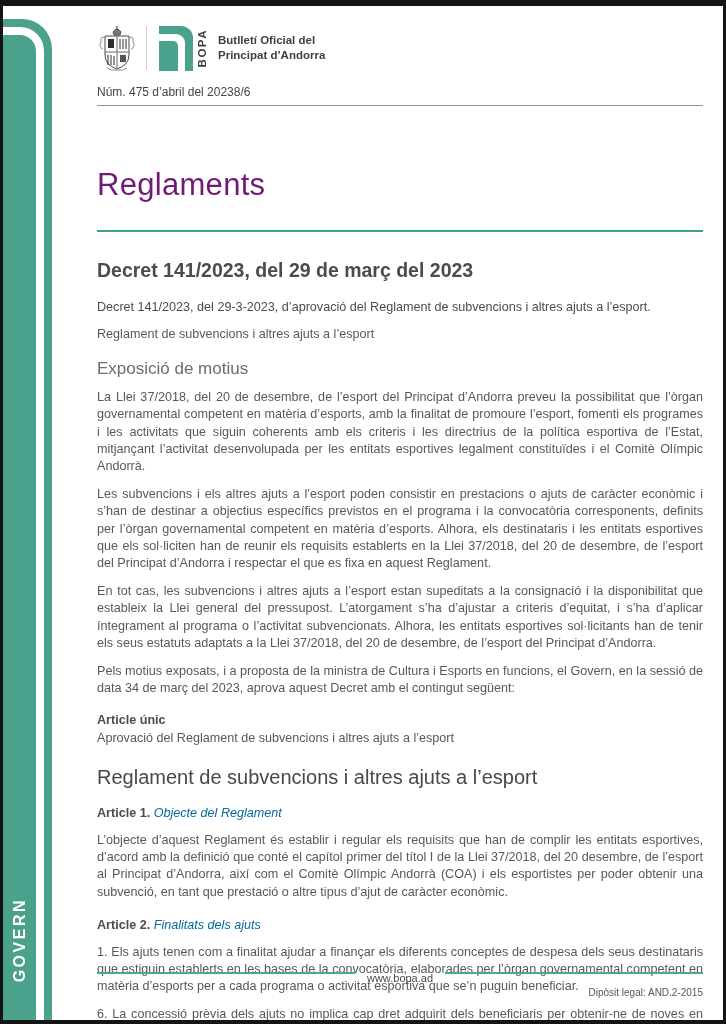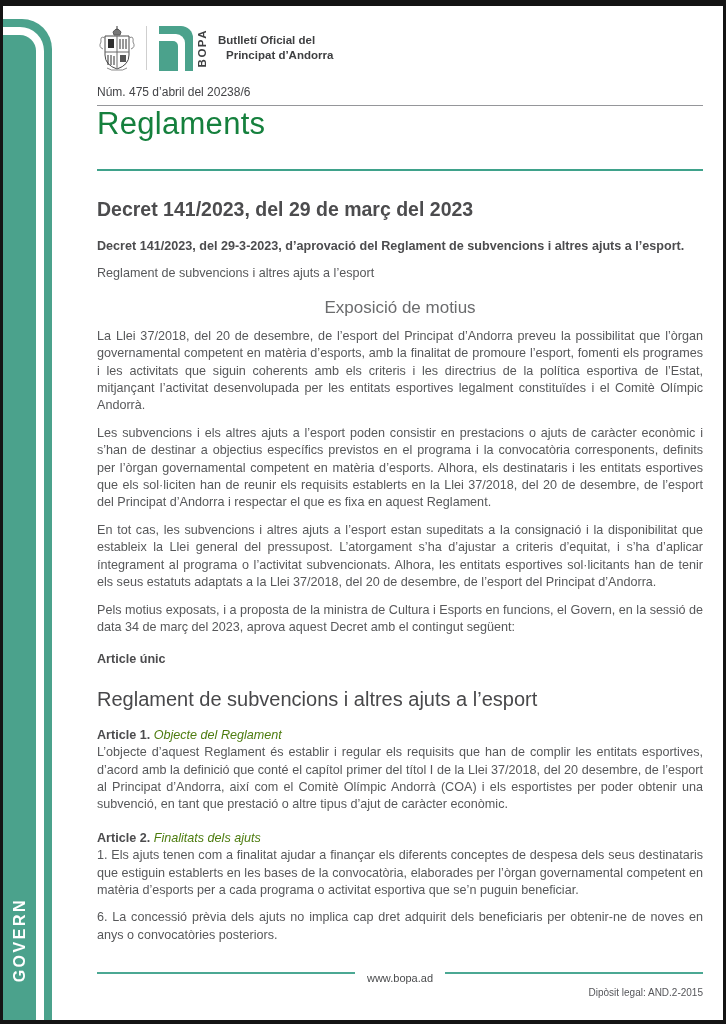--- a/index.html
+++ b/index.html
@@ -26,41 +26,41 @@
   .coa{width:40px;height:47px;flex:0 0 auto;}
   .brand-divider{width:1px;height:44px;background:#cfcfcf;margin:0 12px 0 9px;}
   .bopa-mark{position:relative;width:34px;height:45px;flex:0 0 auto;}
   .bm-outer{position:absolute;inset:0;background:#4ba28c;border-top-right-radius:12px;}
   .bm-white{position:absolute;left:0;top:8px;right:8px;bottom:0;background:#ffffff;border-top-right-radius:9px;}
   .bm-inner{position:absolute;left:0;top:15px;right:15px;bottom:0;background:#4ba28c;border-top-right-radius:5px;}
   .bopa-vert{margin-left:3px;display:flex;align-items:center;height:45px;}
   .bopa-vert span{writing-mode:vertical-rl;transform:rotate(180deg);font-weight:700;font-size:11.5px;letter-spacing:1.5px;color:#3e3f41;}
   .bopa-title{margin-left:10px;font-size:11.5px;line-height:15px;color:#3e3f41;}
   .bopa-title .l1{font-weight:600;}
-  .bopa-title .l2{font-weight:700;margin-left:8px;}
+  .bopa-title .l2{font-weight:700;}
 
   
   .meta-row{margin-top:13px;display:flex;justify-content:flex-start;align-items:baseline;
     font-size:12px;color:#434447;padding-bottom:6px;border-bottom:1px solid #95969a;}
 
   
-  .h-section{font-size:31px;font-weight:300;color:#15803d;letter-spacing:.3px;}
+  .h-section{margin-top:61px;font-size:31px;font-weight:300;color:#701a75;letter-spacing:.3px;}
   .teal-rule{margin-top:27px;height:2px;background:#3fa28b;}
   .h-decree{margin-top:27px;font-size:19.5px;font-weight:700;color:#4c4c4e;}
   .p{font-size:12.6px;line-height:17.4px;color:#57585a;text-align:justify;margin:10px 0 0 0;}
-  .p.bold{font-weight:700;color:#4c4c4e;margin-top:17px;}
+  .p.bold{font-weight:400;color:#4c4c4e;margin-top:17px;}
   .p.plain{text-align:left;}
-  .h-expo{margin-top:15px;font-size:17px;font-weight:400;color:#6b6c6e;text-align:center;}
+  .h-expo{margin-top:15px;font-size:17px;font-weight:400;color:#6b6c6e;}
   .art-unic-label{margin-top:15px;font-size:12.6px;line-height:17.4px;font-weight:700;color:#4c4c4e;}
   .art-unic-text{font-size:12.6px;line-height:17.4px;color:#57585a;}
   .h-reg{margin-top:19px;font-size:20px;font-weight:400;color:#48484a;}
   .art-head{margin-top:16px;font-size:12.6px;line-height:17.4px;color:#4c4c4e;}
   .art-head .lbl{font-weight:700;}
-  .art-head .nm{font-style:italic;color:#4d7c0f;}
-  .p.tight{margin-top:0;}
+  .art-head .nm{font-style:italic;color:#0369a1;}
+  .p.tight{margin-top:9px;}
 
   
   .footer-line{position:absolute;left:97px;width:606px;top:972px;display:flex;z-index:6;}
   .footer-line .seg{flex:1;height:2px;background:#4ba893;}
   .footer-line .url{margin:0 12px;font-size:11px;color:#4a4b4d;}
   .legal{position:absolute;right:23px;top:987px;font-size:10px;color:#55565a;z-index:6;}
 </style>
 </head>
 <body>
 
@@ -127,20 +127,21 @@
   <p class="p bold plain">Decret 141/2023, del 29-3-2023, d’aprovació del Reglament de subvencions i altres ajuts a l’esport.</p>
   <p class="p plain">Reglament de subvencions i altres ajuts a l’esport</p>
 
   <div class="h-expo">Exposició de motius</div>
   <p class="p">La Llei 37/2018, del 20 de desembre, de l’esport del Principat d’Andorra preveu la possibilitat que l’òrgan governamental competent en matèria d’esports, amb la finalitat de promoure l’esport, fomenti els programes i les activitats que siguin coherents amb els criteris i les directrius de la política esportiva de l’Estat, mitjançant l’activitat desenvolupada per les entitats esportives legalment constituïdes i el Comitè Olímpic Andorrà.</p>
   <p class="p">Les subvencions i els altres ajuts a l’esport poden consistir en prestacions o ajuts de caràcter econòmic i s’han de destinar a objectius específics previstos en el programa i la convocatòria corresponents, definits per l’òrgan governamental competent en matèria d’esports. Alhora, els destinataris i les entitats esportives que els sol·liciten han de reunir els requisits establerts en la Llei 37/2018, del 20 de desembre, de l’esport del Principat d’Andorra i respectar el que es fixa en aquest Reglament.</p>
   <p class="p">En tot cas, les subvencions i altres ajuts a l’esport estan supeditats a la consignació i la disponibilitat que estableix la Llei general del pressupost. L’atorgament s’ha d’ajustar a criteris d’equitat, i s’ha d’aplicar íntegrament al programa o l’activitat subvencionats. Alhora, les entitats esportives sol·licitants han de tenir els seus estatuts adaptats a la Llei 37/2018, del 20 de desembre, de l’esport del Principat d’Andorra.</p>
   <p class="p">Pels motius exposats, i a proposta de la ministra de Cultura i Esports en funcions, el Govern, en la sessió de data 34 de març del 2023, aprova aquest Decret amb el contingut següent:</p>
 
   <div class="art-unic-label">Article únic</div>
+  <div class="art-unic-text">Aprovació del Reglament de subvencions i altres ajuts a l’esport</div>
 
   <div class="h-reg">Reglament de subvencions i altres ajuts a l’esport</div>
 
   <div class="art-head">
     <span class="lbl">Article 1.</span>
     <span class="nm">Objecte del Reglament</span>
   </div>
   <p class="p tight">L’objecte d’aquest Reglament és establir i regular els requisits que han de complir les entitats esportives, d’acord amb la definició que conté el capítol primer del títol I de la Llei 37/2018, del 20 desembre, de l’esport al Principat d’Andorra, així com el Comitè Olímpic Andorrà (COA) i els esportistes per poder obtenir una subvenció, en tant que prestació o altre tipus d’ajut de caràcter econòmic.</p>
 
   <div class="art-head">

